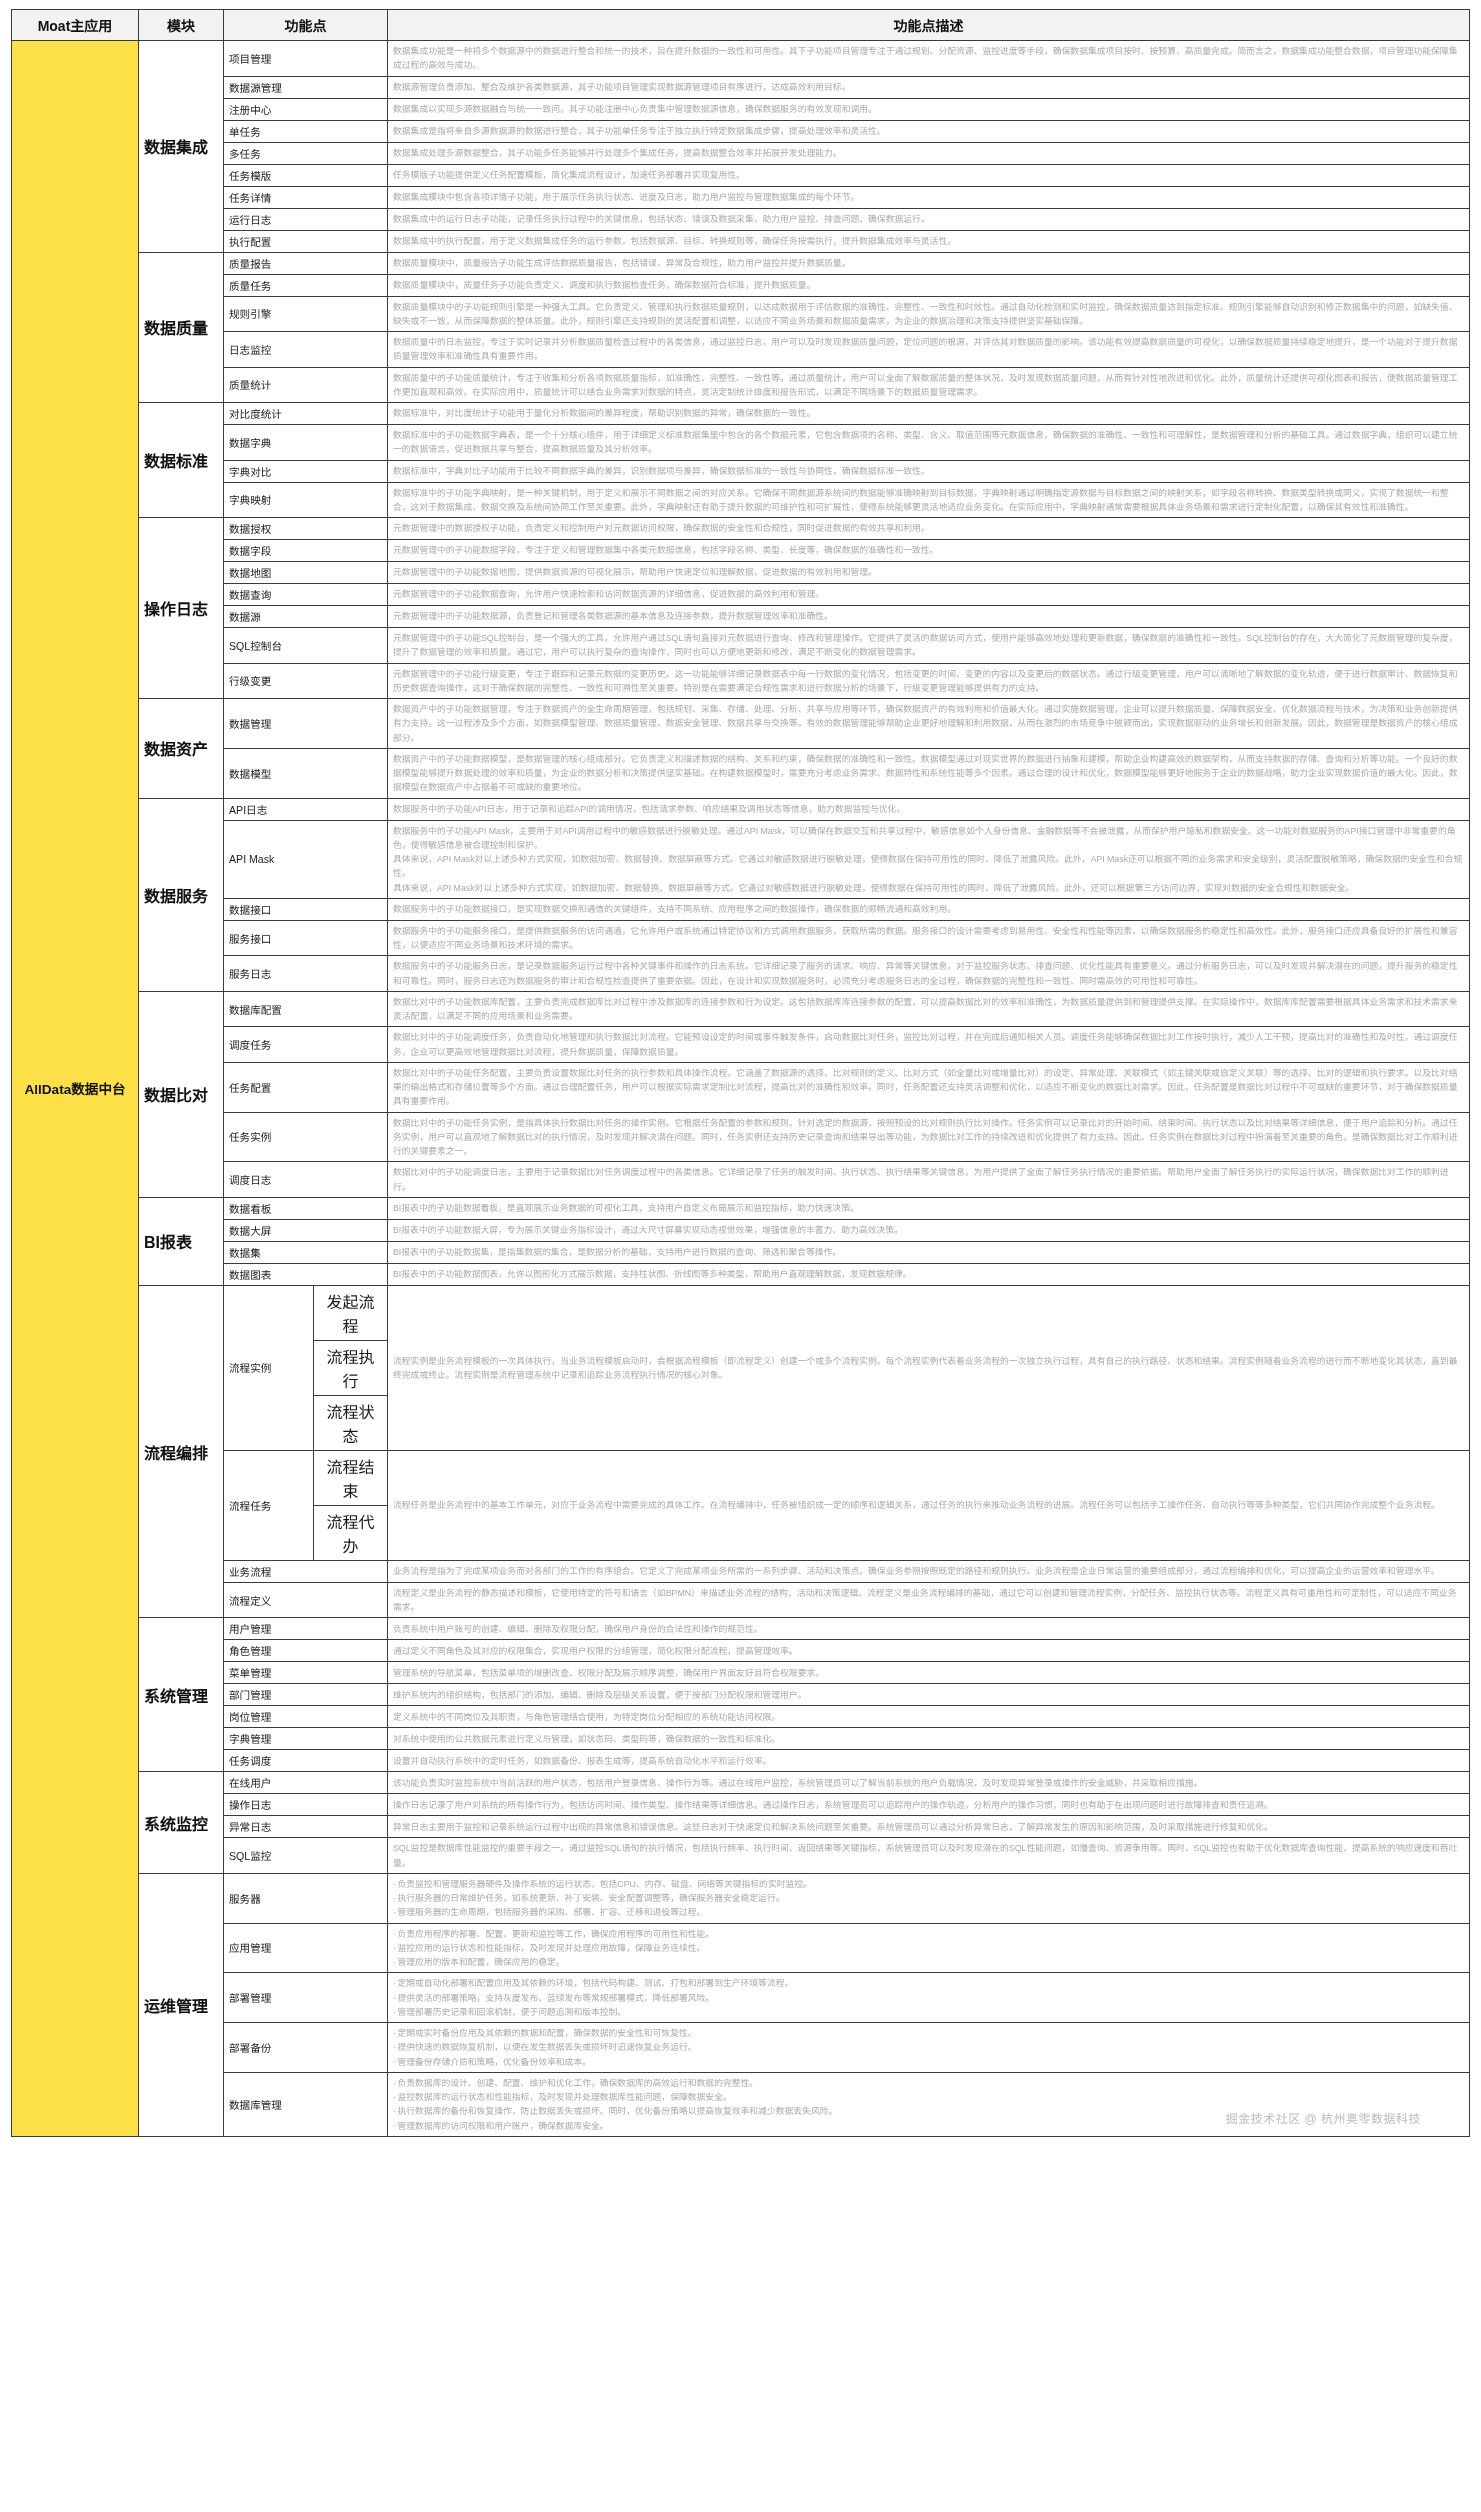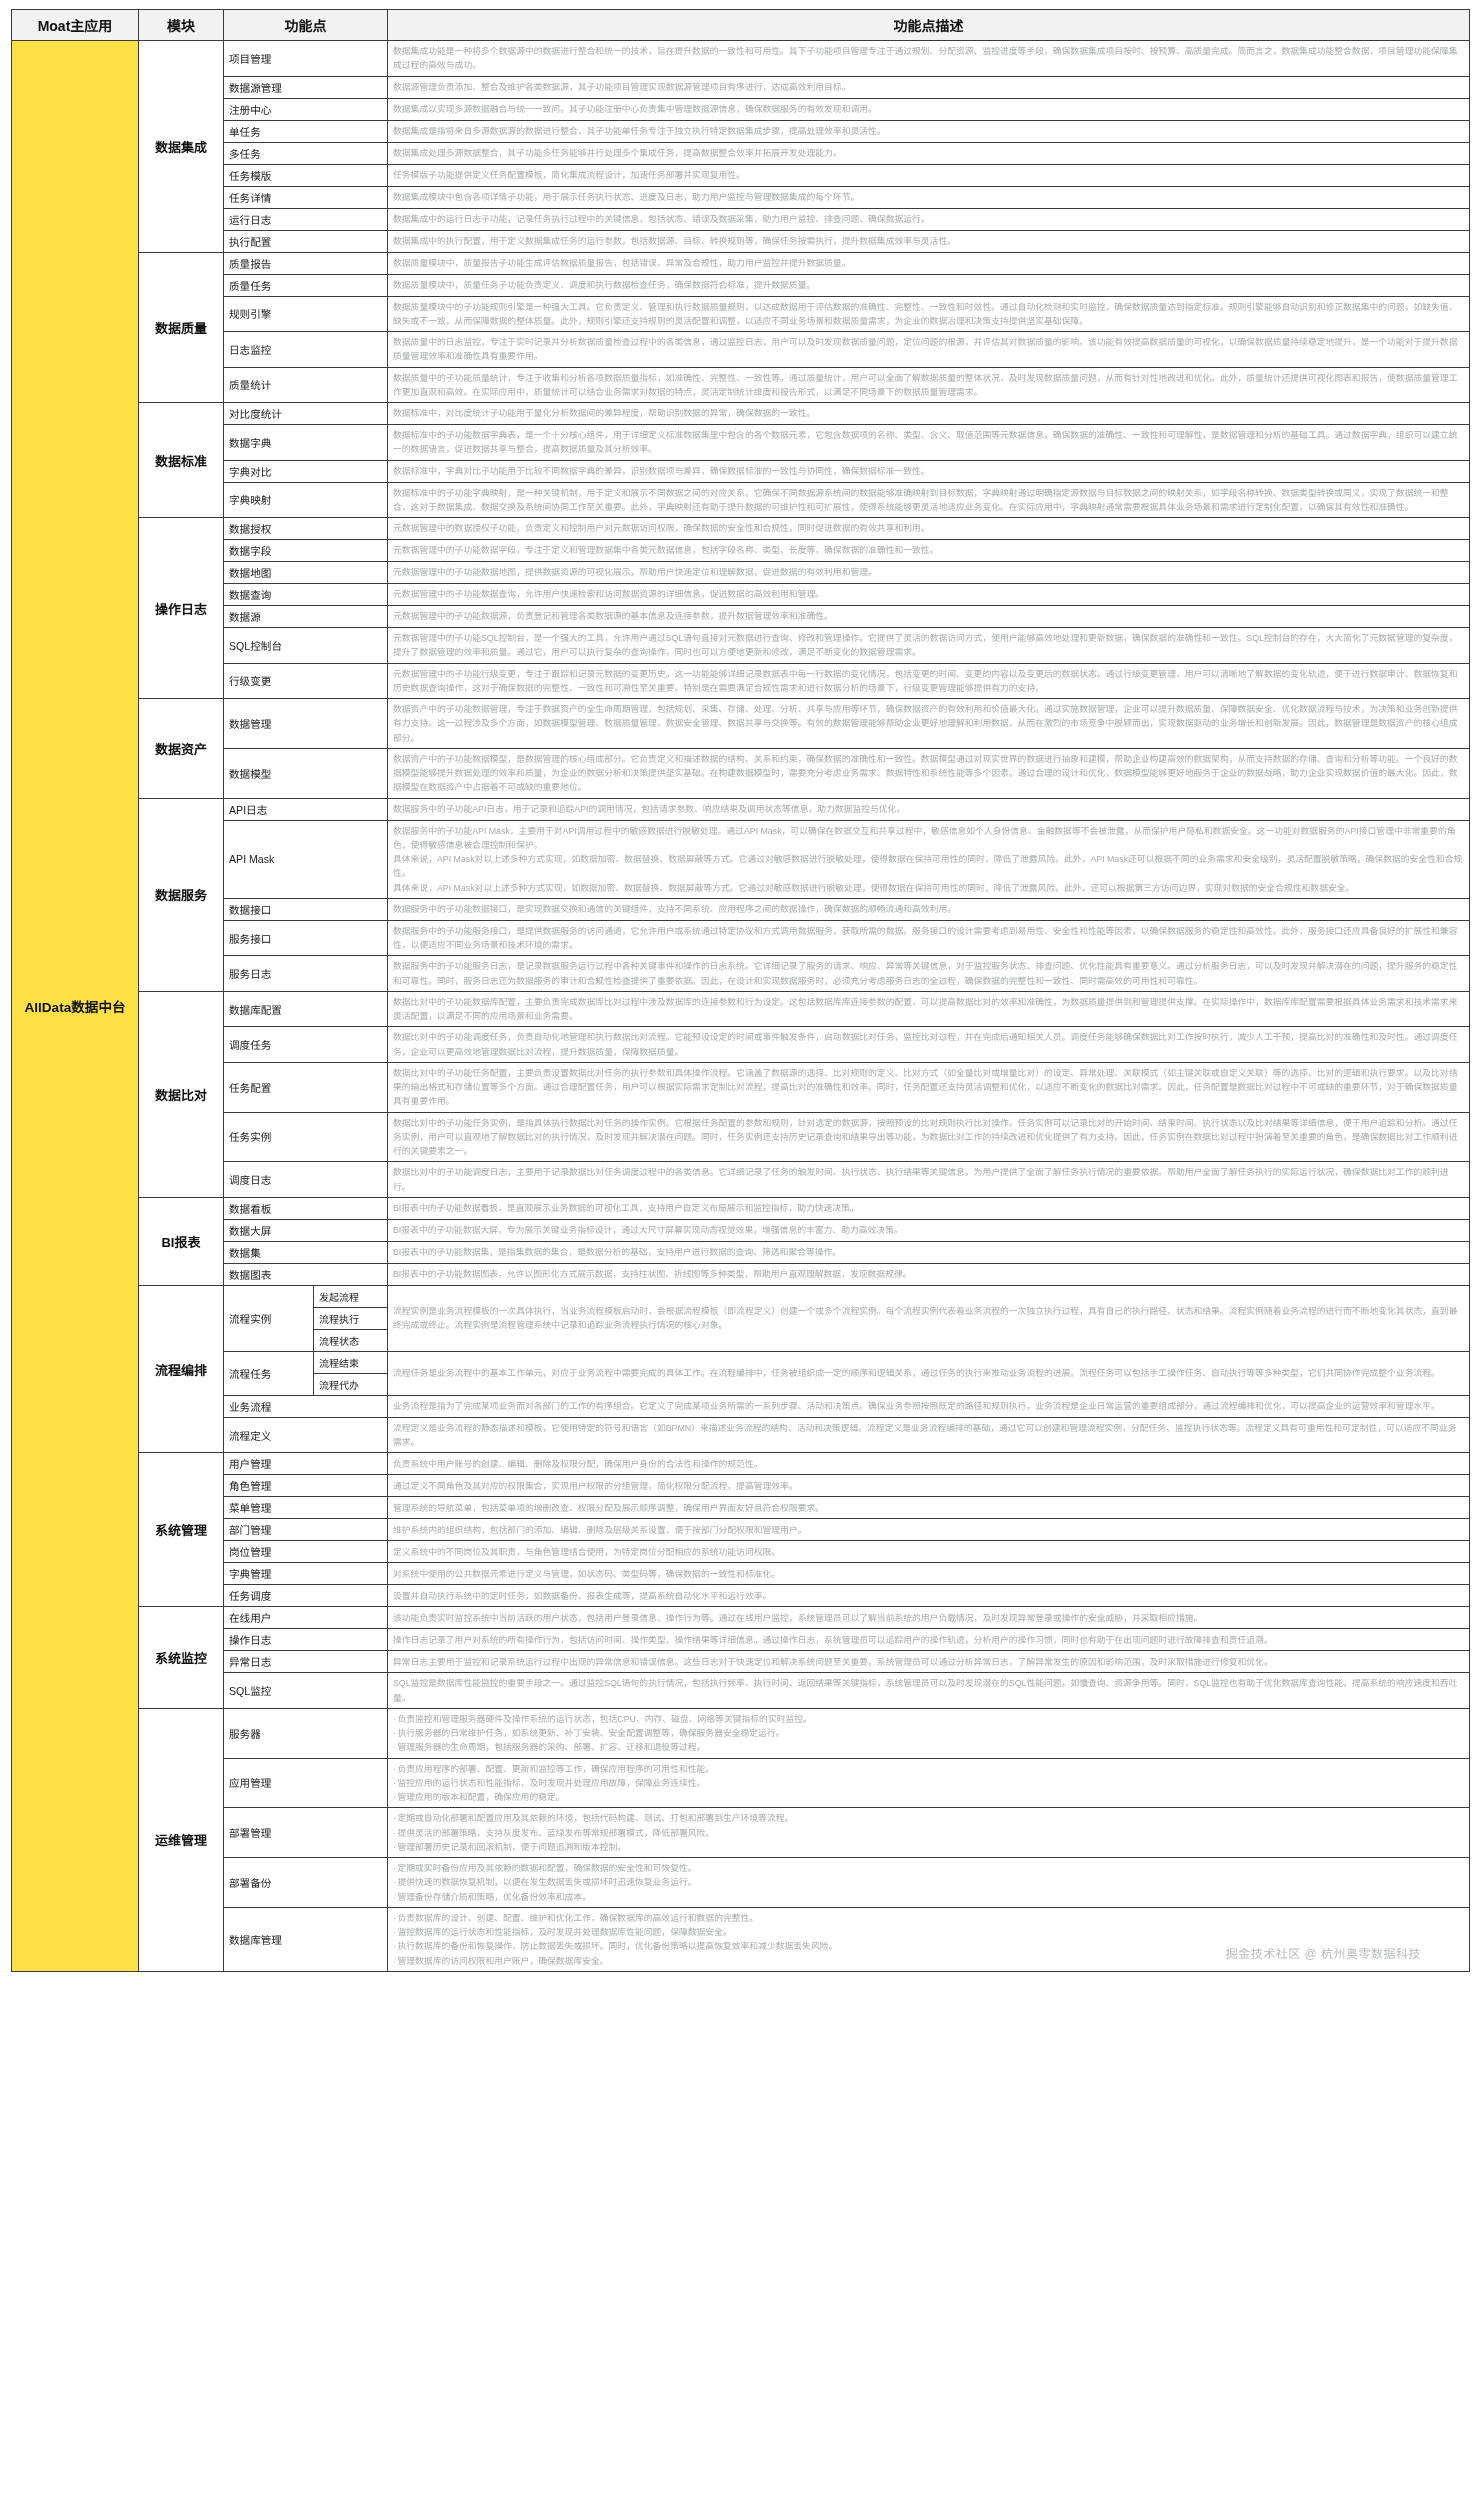--- a/index.html
+++ b/index.html
@@ -45,38 +45,37 @@
 
   td.app{
     background:#fde047;
     text-align:center;
     font-size:13.6px;
     font-weight:bold;
     color:#111;
     border-right:1.5px solid #1b1b1b;
   }
   td.mod{
-    text-align:center;
-    font-size:13px;
+    font-size:16px;
     font-weight:bold;
     color:#111;
     border-right:1px solid #1b1b1b;
     border-top:1px solid #1b1b1b;
     border-bottom:1px solid #1b1b1b;
   }
   td.fp{
     font-size:10.6px;
     color:#1a1a1a;
     text-align:left;
     padding-left:7px;
   }
   td.sub{
-    font-size:10px;
+    font-size:16px;
     color:#1a1a1a;
-    text-align:left;
+    text-align:center;
     padding-left:6px;
   }
   td.desc{
     font-size:8.8px;
     line-height:1.62;
     color:#a6a9ad;
     text-align:left;
     padding:4.5px 6px;
     word-break:break-all;
   }

